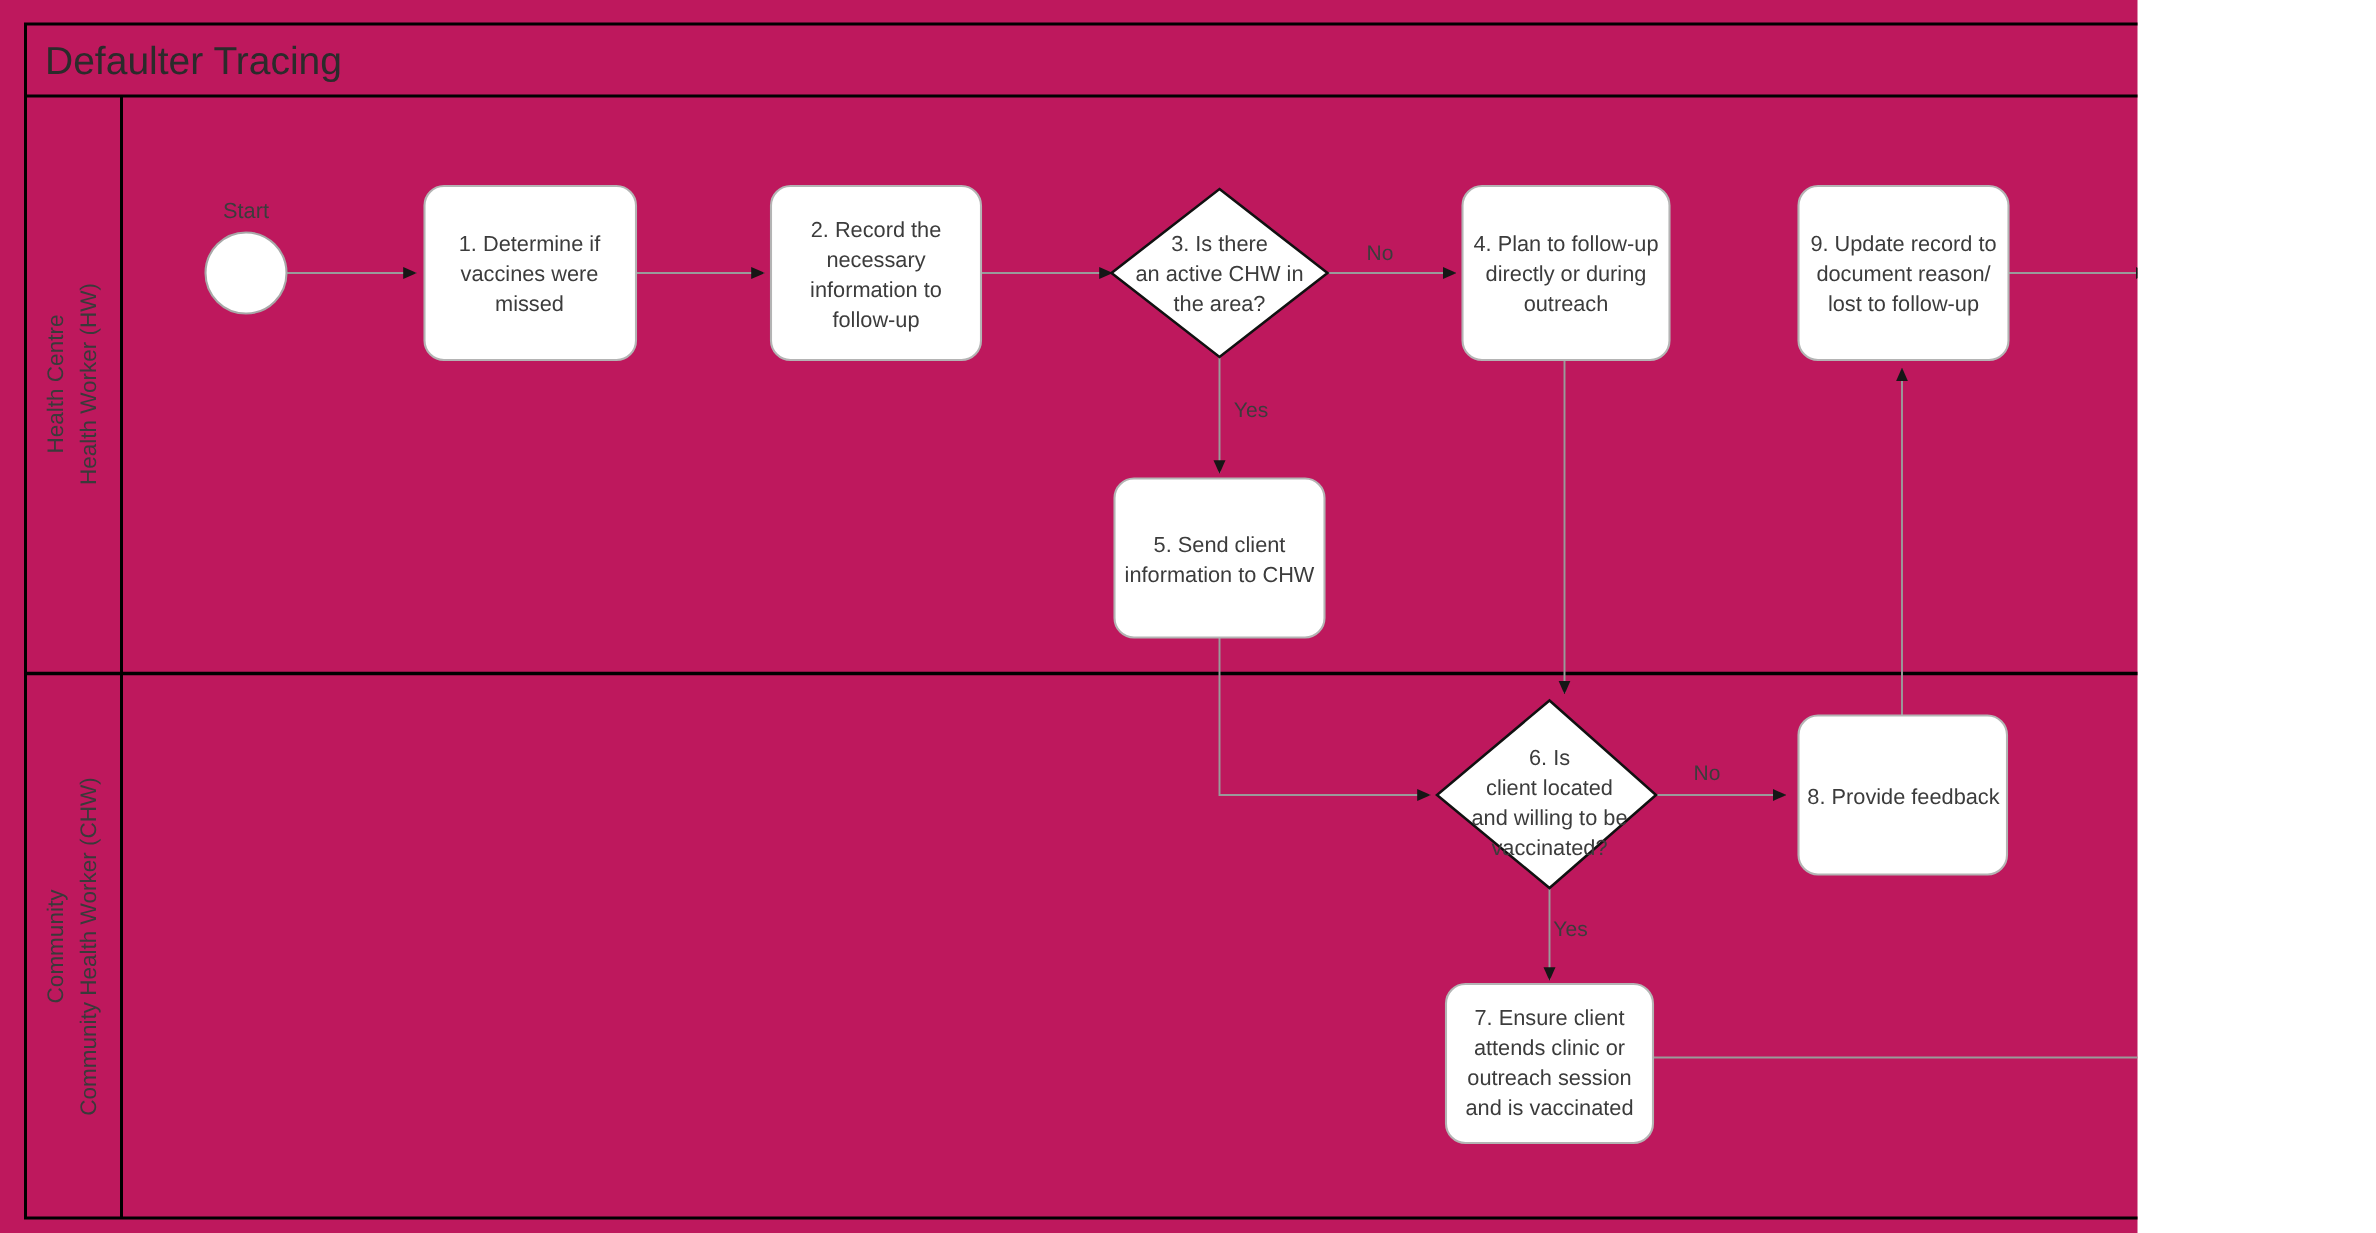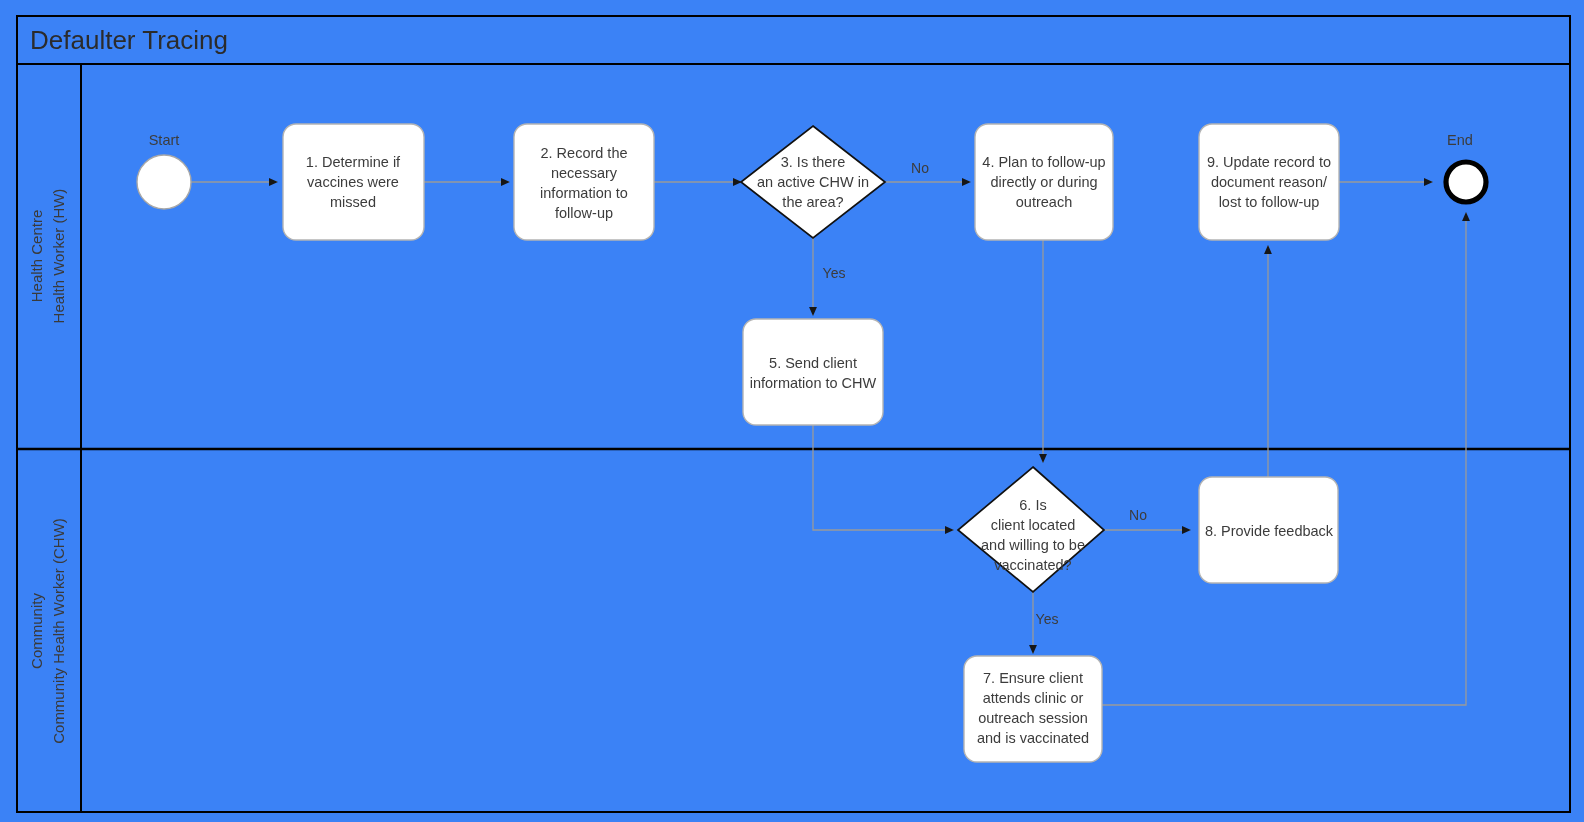--- a/index.html
+++ b/index.html
@@ -3,23 +3,23 @@
 <meta charset="utf-8">
 <style>
   html, body {
     margin: 0;
     padding: 0;
     background: #ffffff;
     font-family: "Liberation Sans", sans-serif;
   }
   #stage {
     position: relative;
-    width: 1584px;
+    width: 1425px;
     height: 822px;
-    background: #3b82f6;
+    background: #be185d;
     overflow: hidden;
   }
   svg#diagram {
     position: absolute;
     left: 0;
     top: 0;
     width: 1584px;
     height: 822px;
     display: block;
   }

